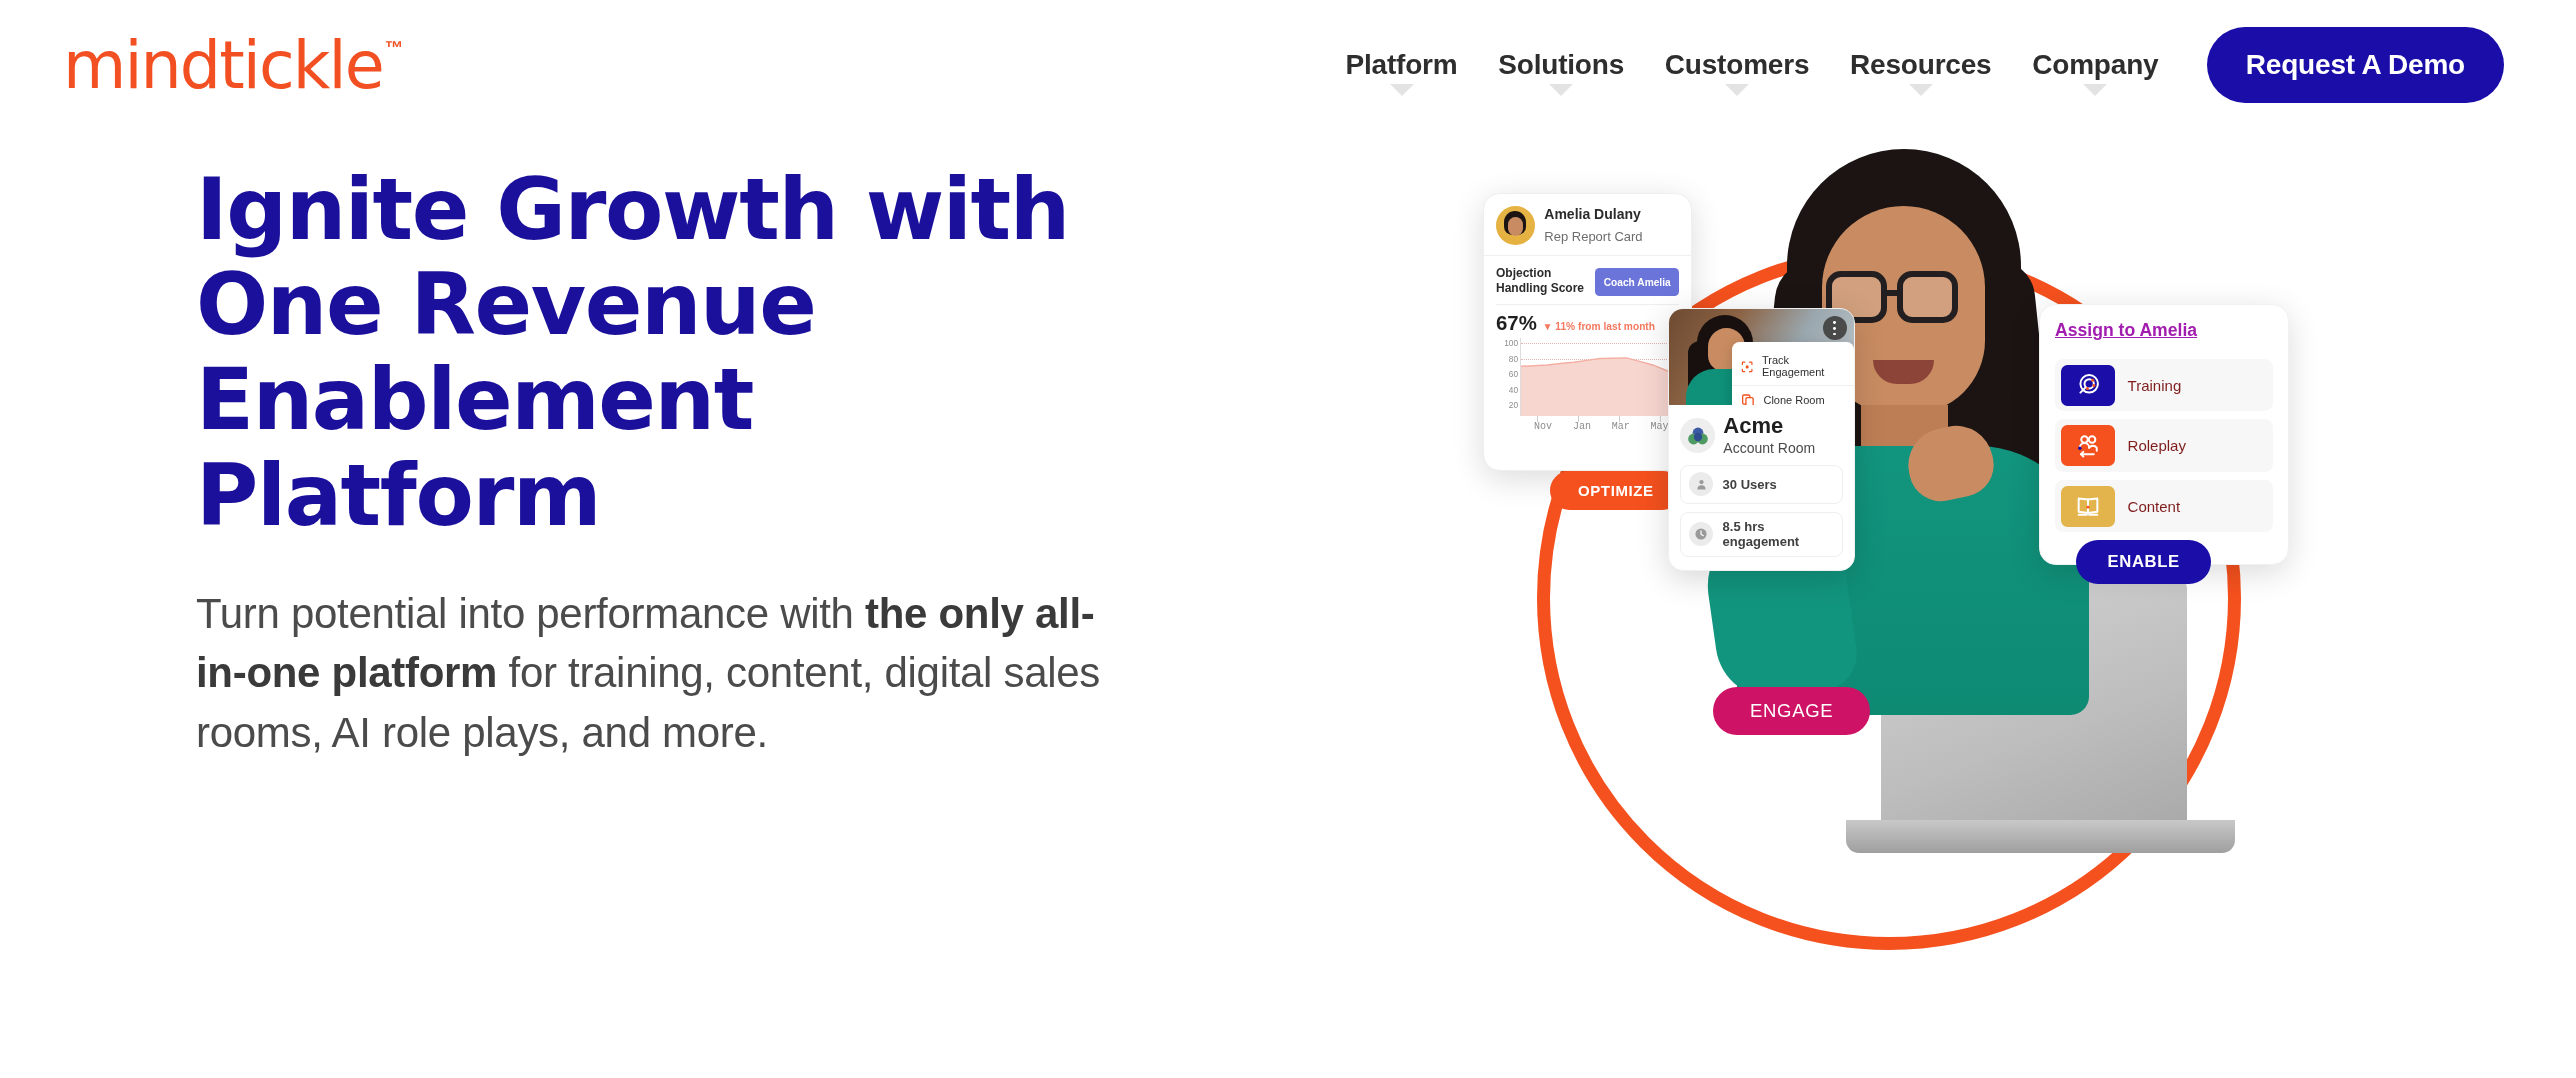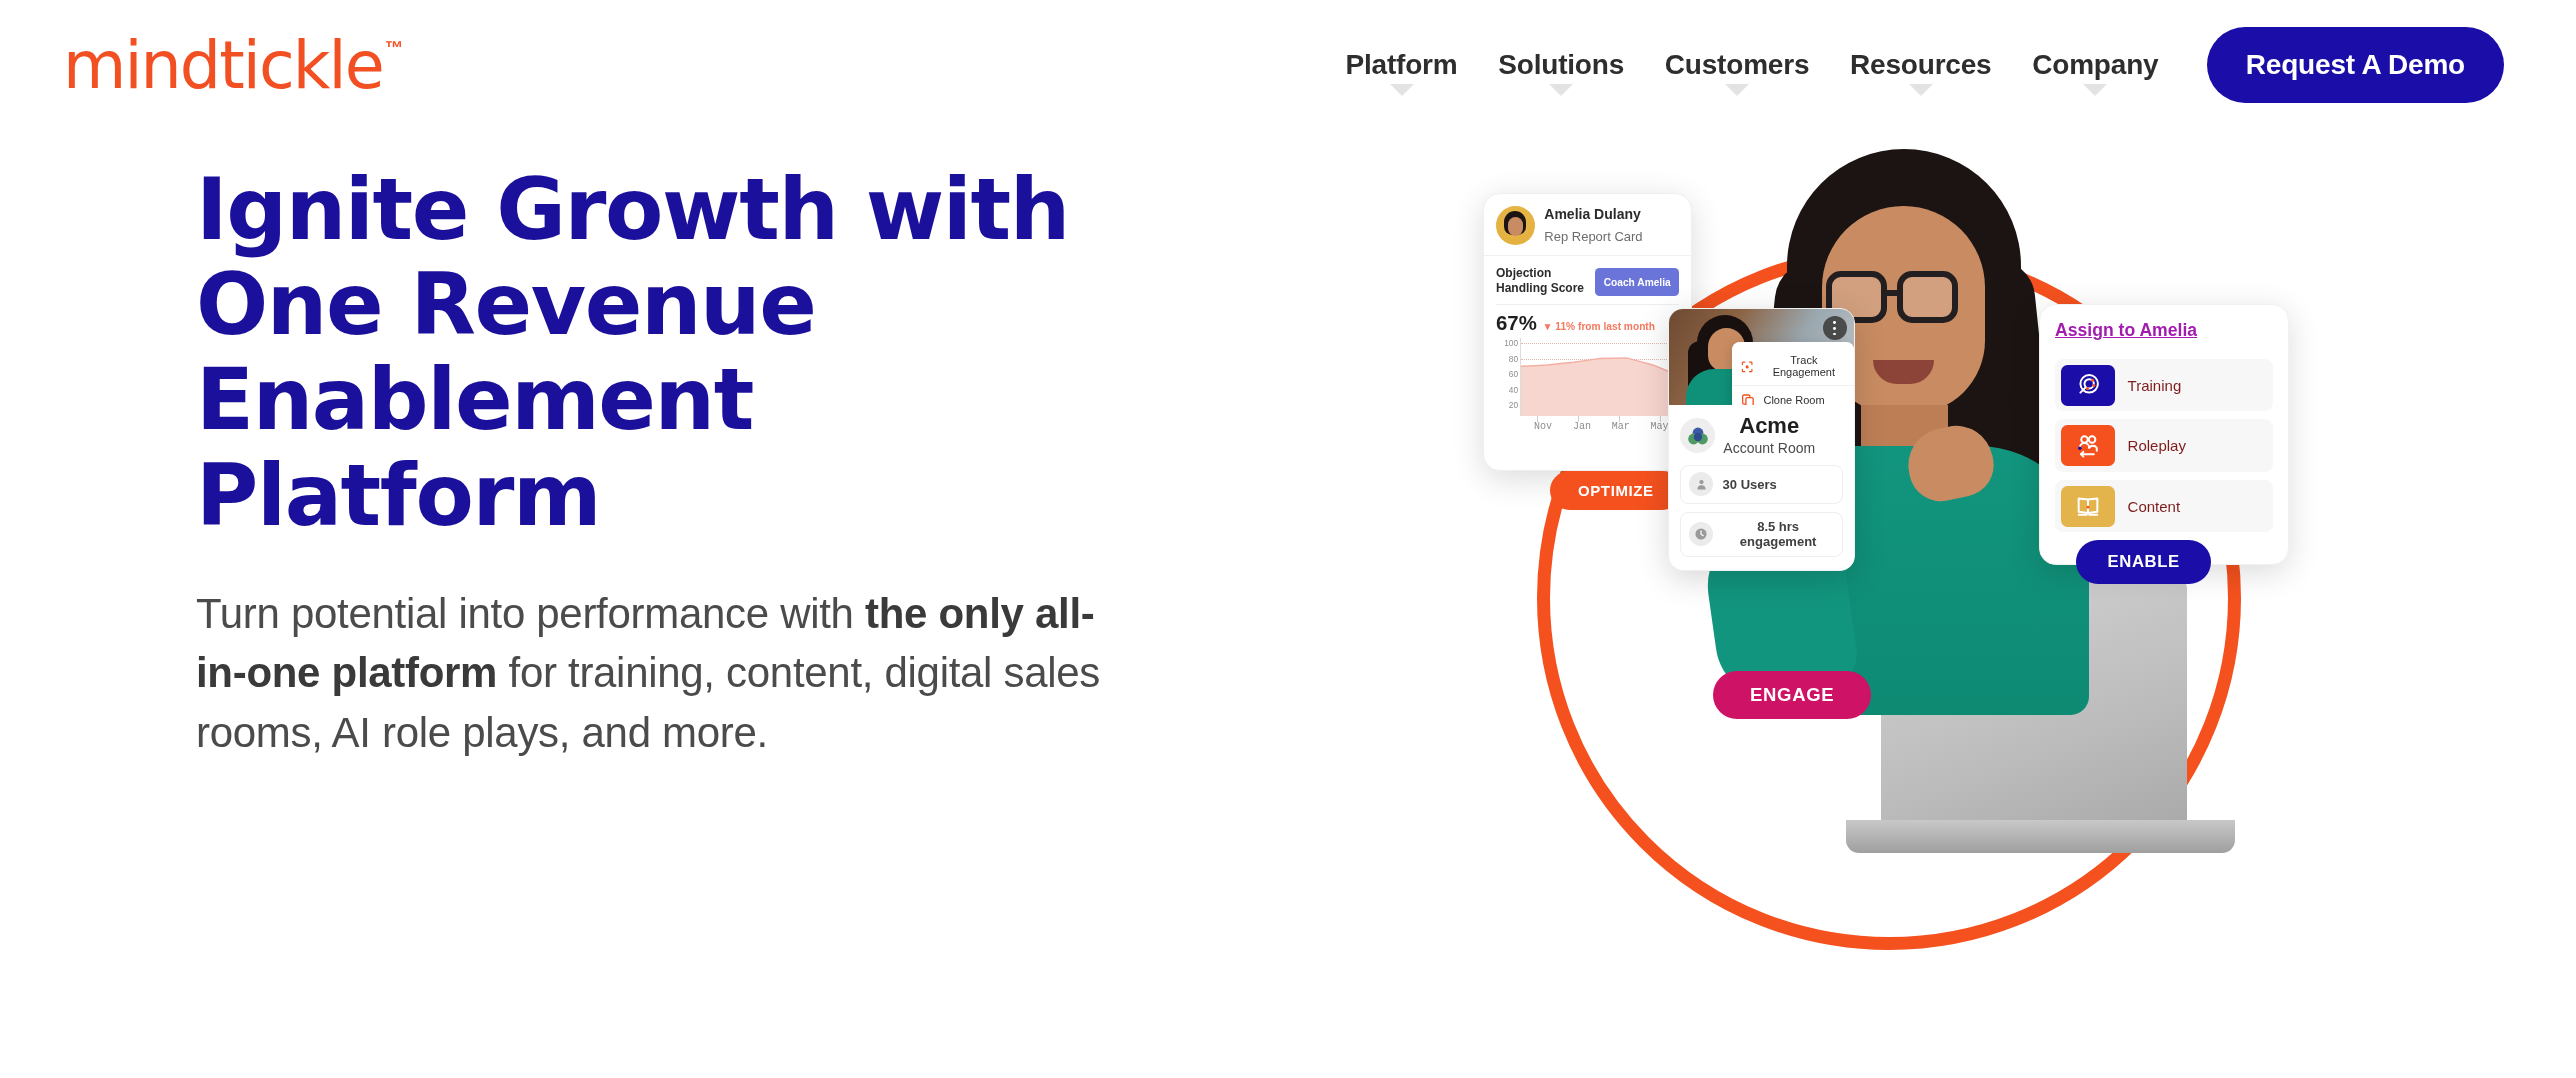--- a/index.html
+++ b/index.html
@@ -245,21 +245,21 @@
   .assign-label { font-size: 15px; color:#7f1d1d; font-weight:500; }
   .enable-btn {
     position:absolute; left: 593px; top: 410px;
     background:#1A0DA8; color:#fff; border:none; border-radius:28px;
     font-size:16.7px; font-weight:800; letter-spacing:0.6px;
     padding:12px 31.5px; cursor:pointer; font-family:"Liberation Sans",sans-serif;
   }
   .room-wrap {
     position:absolute; left: 185px; top: 178px; width: 187px;
     background:#fff; border-radius: 15px; box-shadow: 0 7.4px 31.5px rgba(0,0,0,0.16);
-    border:0.9px solid #f0f0f0; overflow: visible; text-align: center;
+    border:0.9px solid #f0f0f0; overflow: visible;
   }
   .room-thumb {
     position: relative; height: 96px; border-radius: 14px 14px 0 0; overflow: hidden;
     background: linear-gradient(120deg,#6d4a32 0%, #8b6243 30%, #9aa7ae 62%, #c3c9cc 100%);
   }
   .thumb-person {
     position:absolute; left: 15px; top: 5.6px; width: 80px; height: 93px;
   }
   .tp-hair { position:absolute; left:13px; top:0; width:56px; height:65px; background:#17100e; border-radius:28px 28px 22px 22px; }
   .tp-hair2 { position:absolute; left:3.7px; top:26px; width:24px; height:61px; background:#17100e; border-radius:15px; }
@@ -288,23 +288,23 @@
   .room-name { font-size: 22px; font-weight:700; color:#1f1f1f; line-height:1.02; }
   .room-sub { font-size: 14px; color:#4a4a4a; line-height:1.2; margin-top:1.9px; }
   .room-stat {
     display:flex; align-items:center; gap:9.3px; border:0.9px solid #eee;
     border-radius: 8.3px; padding: 6.5px 8.3px; margin-top: 8.3px;
   }
   .stat-ico { width:24px; height:24px; border-radius:50%; background:#ebebeb;
     display:flex; align-items:center; justify-content:center; flex:0 0 24px; }
   .stat-label { font-size: 13px; font-weight:700; color:#404040; }
   .engage-btn {
-    position:absolute; left: 230px; top: 541px;
+    position:absolute; left: 230px; top: 557px;
     background:#CE1266; color:#fff; border:none; border-radius:28px;
-    font-size:18.5px; font-weight:700; letter-spacing:0.7px;
+    font-size:18.5px; font-weight:400; letter-spacing:0.7px;
     padding:13px 37px; cursor:pointer; font-family:"Liberation Sans",sans-serif;
   }
 </style>
 </head>
 <body>
 
 <div class="page">
 
   <header class="header">
 

